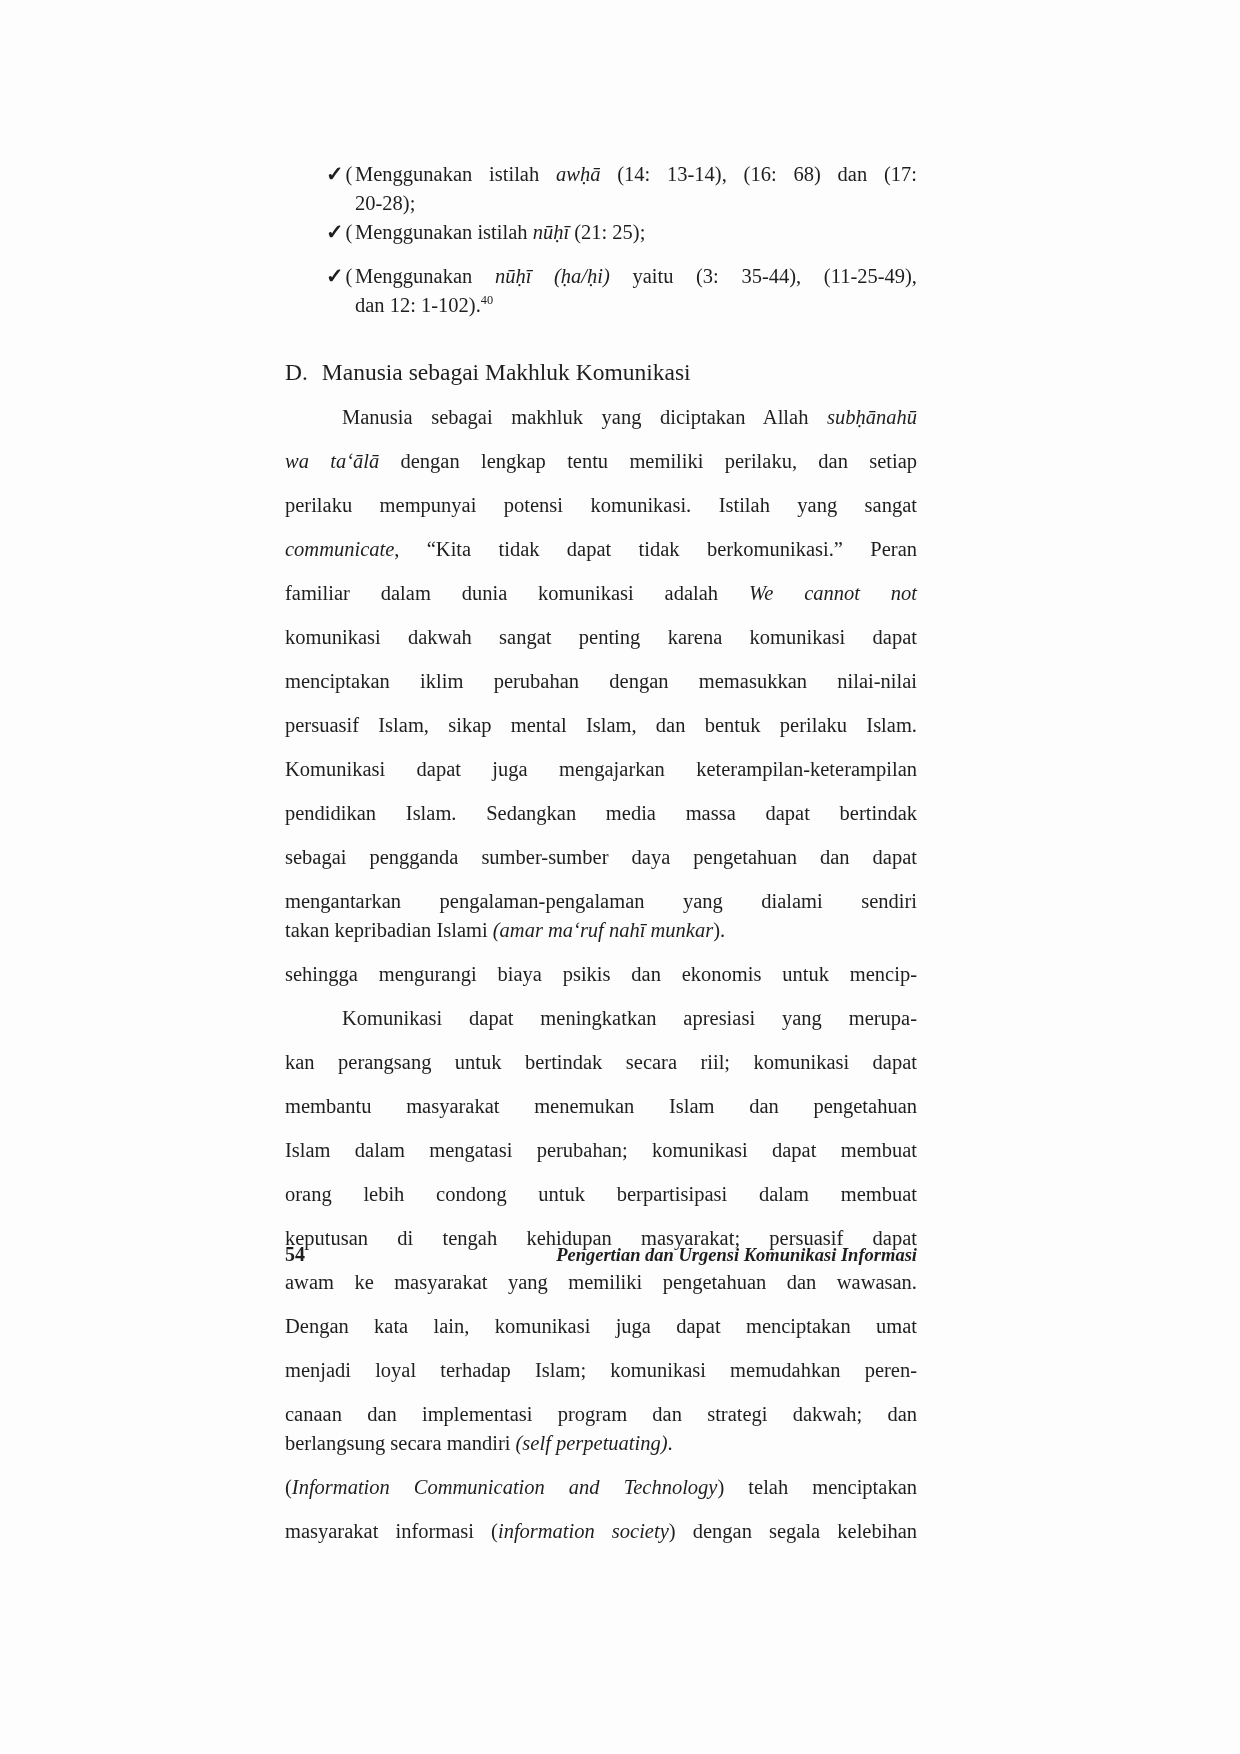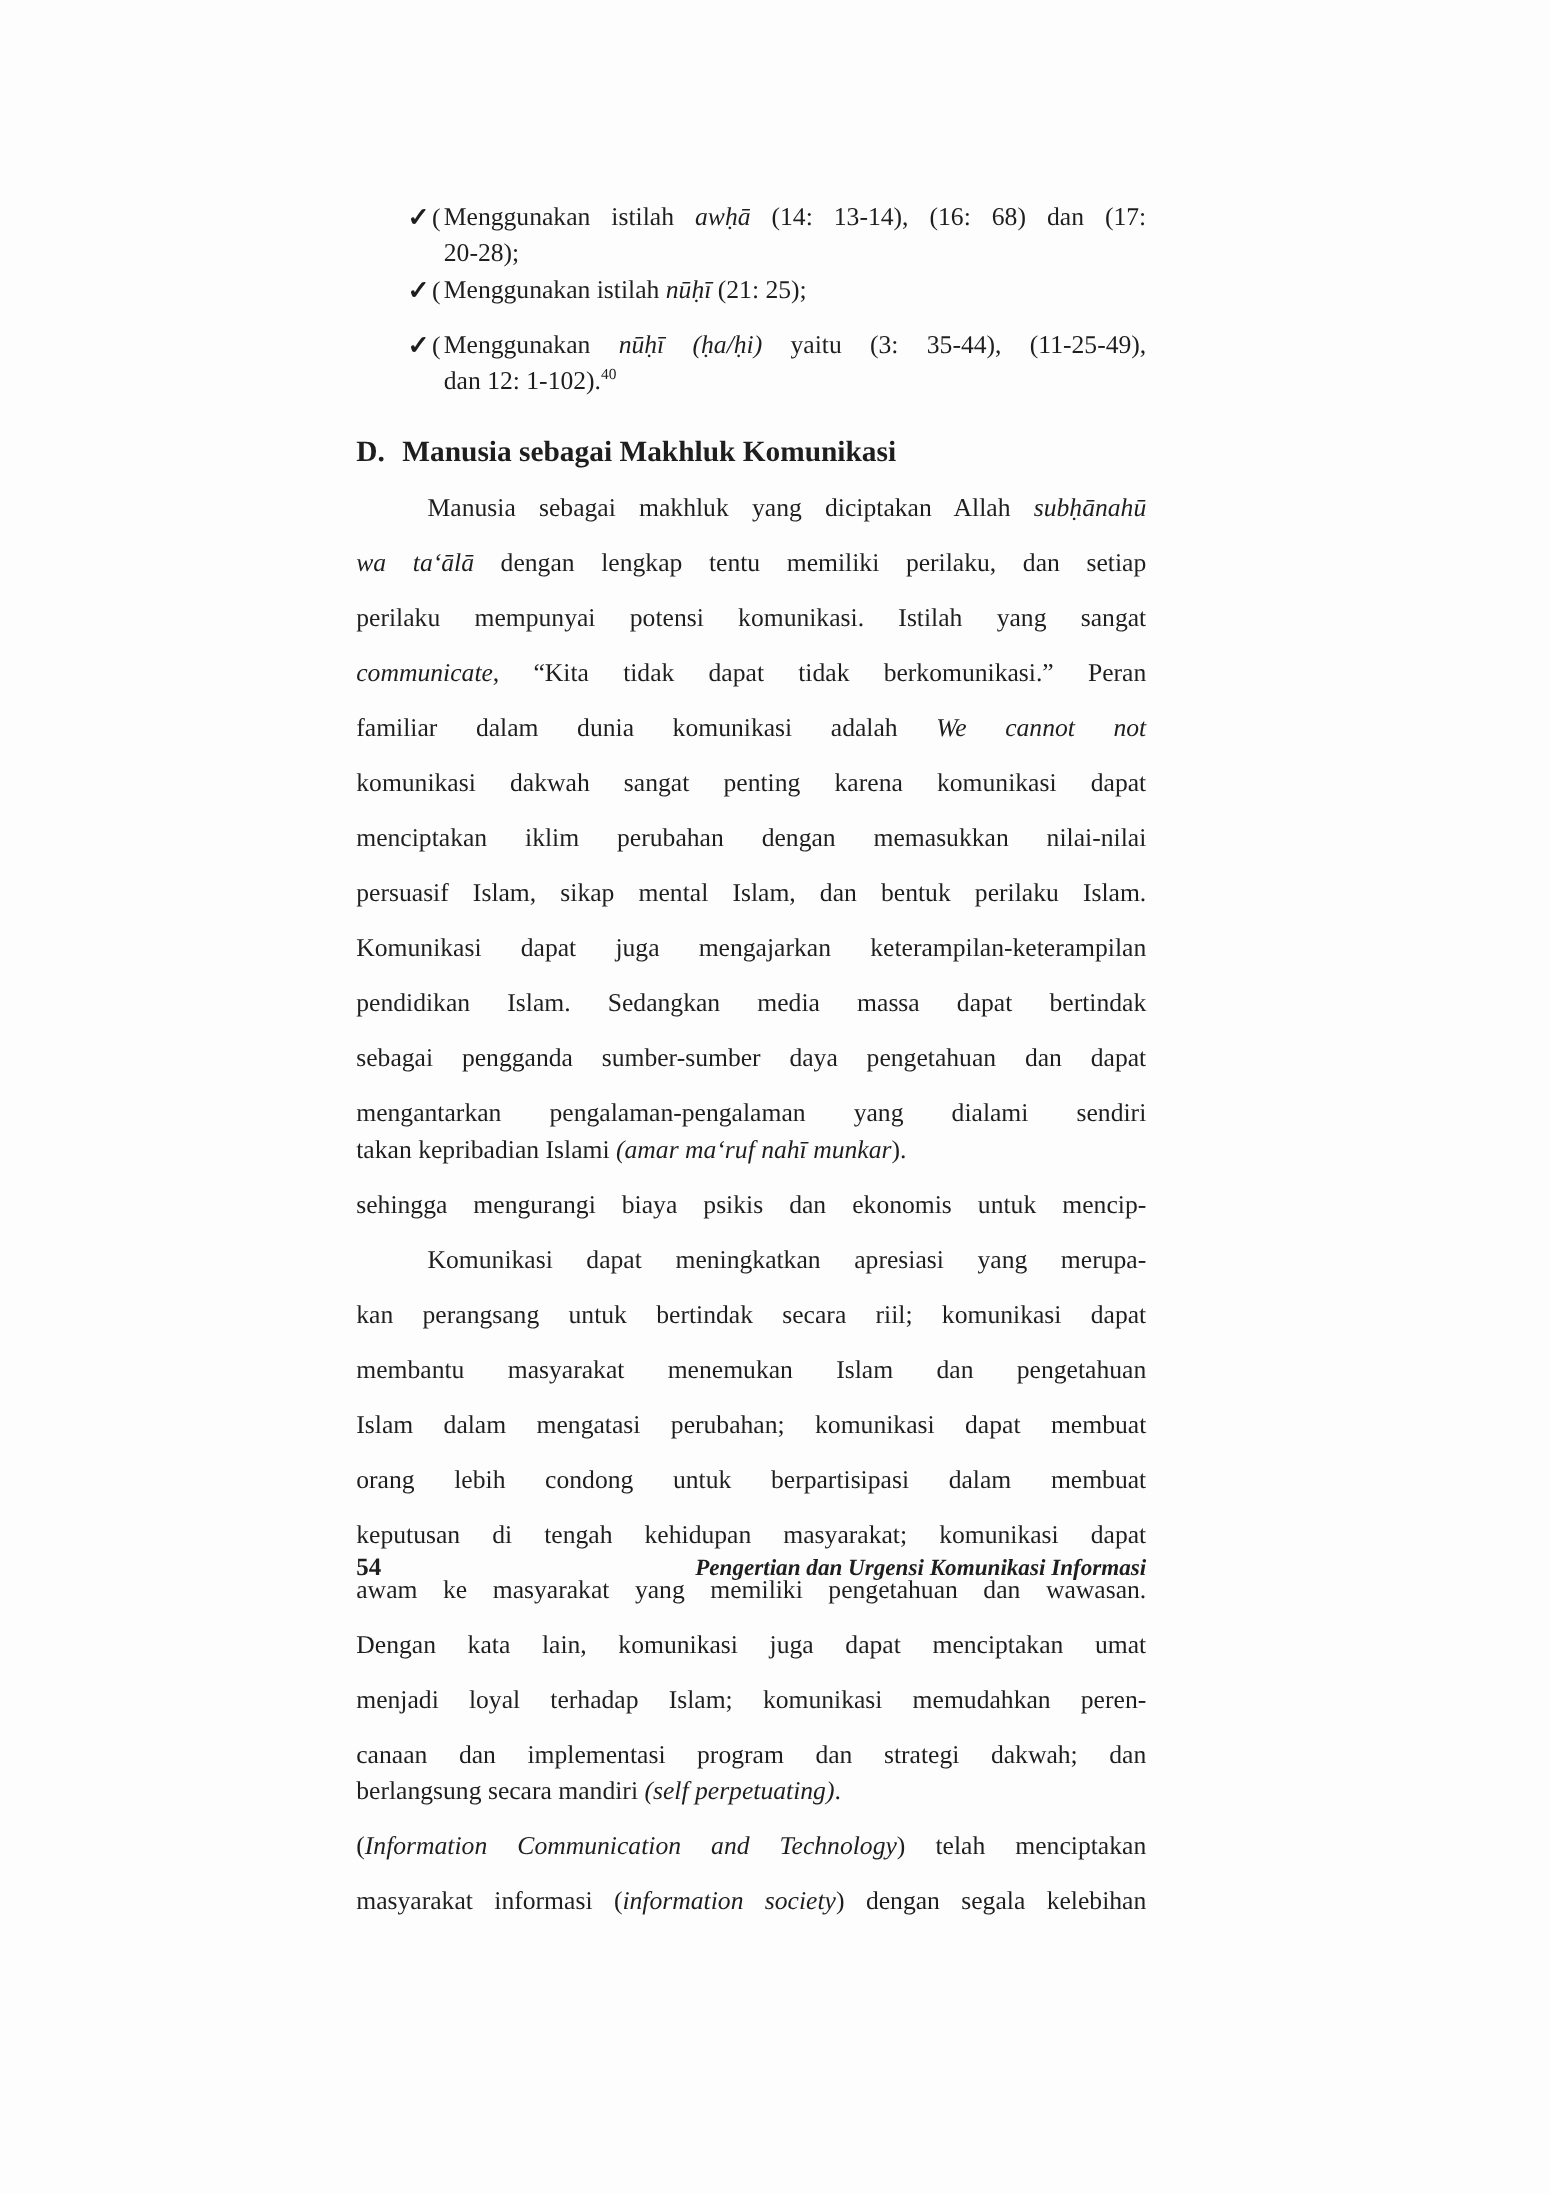--- a/index.html
+++ b/index.html
@@ -20,22 +20,22 @@
   .line{text-align:justify;text-justify:inter-word;}
   .line.fill{text-align-last:justify;margin-top:15px;}
   .para .line.first{text-indent:57px;}
   .it{font-style:italic;}
   .sup{font-size:0.6em;vertical-align:super;line-height:0;}
   .bullet{position:relative;padding-left:70px;}
   .bullet .marker{position:absolute;left:41px;top:0;white-space:pre;}
   .bullet .marker .check{font-weight:700;font-size:21px;}
   .bullet .marker .paren{margin-left:2px;}
   .heading{
-    margin-top:26px;margin-bottom:7px;
-    font-weight:bold;font-size:23.5px;line-height:32px;
+    margin-top:36px;margin-bottom:7px;
+    font-weight:normal;font-size:23.5px;line-height:32px;
   }
   .heading .hlabel{margin-right:14px;}
   .footer{
     position:absolute;left:285px;top:1243px;width:632px;
     display:flex;justify-content:space-between;align-items:baseline;font-weight:bold;
   }
   .footer .pagenum{font-size:20px;}
   .footer .running{font-style:italic;font-size:18.5px;}
 </style>
 </head>
@@ -78,21 +78,21 @@
           <div class="line fill"><span>mengantarkan pengalaman-pengalaman yang dialami sendiri</span></div>
           <div class="line"><span>takan kepribadian Islami </span><span class="it">(amar ma‘ruf nahī munkar</span><span>).</span></div>
           <div class="line fill"><span>sehingga mengurangi biaya psikis dan ekonomis untuk mencip-</span></div>
         </div>
         <div class="para">
           <div class="line fill first"><span>Komunikasi dapat meningkatkan apresiasi yang merupa-</span></div>
           <div class="line fill"><span>kan perangsang untuk bertindak secara riil; komunikasi dapat</span></div>
           <div class="line fill"><span>membantu masyarakat menemukan Islam dan pengetahuan</span></div>
           <div class="line fill"><span>Islam dalam mengatasi perubahan; komunikasi dapat membuat</span></div>
           <div class="line fill"><span>orang lebih condong untuk berpartisipasi dalam membuat</span></div>
-          <div class="line fill"><span>keputusan di tengah kehidupan masyarakat; komunikasi dapat</span></div>
+          <div class="line fill"><span>keputusan di tengah kehidupan masyarakat; persuasif dapat</span></div>
           <div class="line fill"><span>awam ke masyarakat yang memiliki pengetahuan dan wawasan.</span></div>
           <div class="line fill"><span>Dengan kata lain, komunikasi juga dapat menciptakan umat</span></div>
           <div class="line fill"><span>menjadi loyal terhadap Islam; komunikasi memudahkan peren-</span></div>
           <div class="line fill"><span>canaan dan implementasi program dan strategi dakwah; dan</span></div>
           <div class="line"><span>berlangsung secara mandiri </span><span class="it">(self perpetuating)</span><span>.</span></div>
         </div>
         <div class="para">
           <div class="line fill"><span>(</span><span class="it">Information Communication and Technology</span><span>) telah menciptakan</span></div>
           <div class="line fill"><span>masyarakat informasi (</span><span class="it">information society</span><span>) dengan segala kelebihan</span></div>
         </div>

